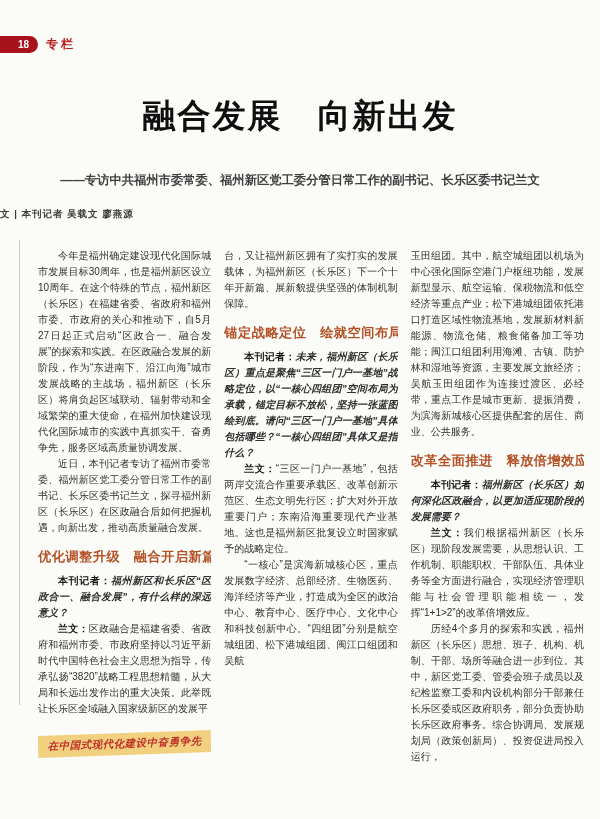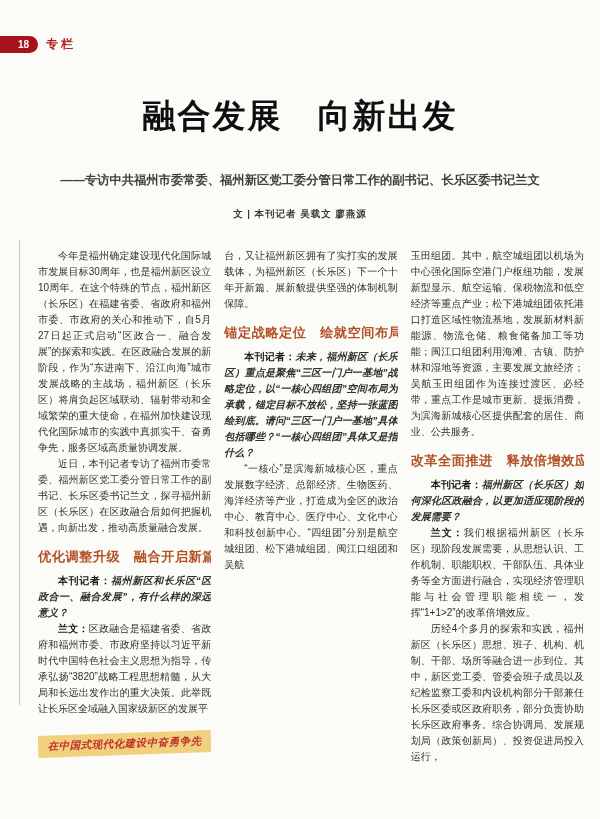--- a/index.html
+++ b/index.html
@@ -18,21 +18,21 @@
     border-radius:0 9px 9px 0;color:#fff;font-size:10px;font-weight:700;
     display:flex;justify-content:flex-end;align-items:center;
     padding-right:9px;box-sizing:border-box;
   }
   .section-label{margin-left:8px;color:#b91c1c;font-size:12px;font-weight:700;letter-spacing:3px;}
   .title{
     margin:94px 0 0;text-align:center;
     font-size:33px;font-weight:900;color:#0f0f0f;letter-spacing:2px;
   }
   .subtitle{text-align:center;font-size:12.3px;font-weight:700;margin-top:33px;color:#404040;}
-  .byline{text-align:center;font-size:9.5px;font-weight:700;margin-top:19px;color:#3a3a3a;letter-spacing:1px;}
+  .byline{text-align:left;font-size:9.5px;font-weight:700;margin-top:19px;color:#3a3a3a;letter-spacing:1px;}
   
   .left-rule{position:absolute;left:19px;top:240px;width:1px;height:465px;background:#c8c8c4;}
   .cols{display:flex;gap:13px;margin:27px 16px 0 38px;height:545px;overflow:hidden;}
   .col{flex:1;min-width:0;text-align:justify;font-size:10px;line-height:16px;color:#2f2f2f;overflow:hidden;}
   .col p{margin:0;}
   .indent{text-indent:2em;}
   .sec-heading{
     font-size:13.2px;color:#b35127;font-weight:900;
     margin:13px 0 8px;letter-spacing:0.5px;white-space:nowrap;
   }
@@ -76,20 +76,21 @@
       <div class="quote-banner">
         <div class="qb-slogan">在中国式现代化建设中奋勇争先</div>
 
       </div>
     </section>
 
     <section class="col">
       <p>台，又让福州新区拥有了实打实的发展载体，为福州新区（长乐区）下一个十年开新篇、展新貌提供坚强的体制机制保障。</p>
       <h2 class="sec-heading">锚定战略定位　绘就空间布局</h2>
       <p class="indent"><span class="speaker">本刊记者：</span><span class="qtext">未来，福州新区（长乐区）重点是聚焦“三区一门户一基地”战略定位，以“一核心四组团”空间布局为承载，锚定目标不放松，坚持一张蓝图绘到底。请问“三区一门户一基地”具体包括哪些？“一核心四组团”具体又是指什么？</span></p>
+      <p class="indent"><span class="speaker">兰文：</span><span>“三区一门户一基地”，包括两岸交流合作重要承载区、改革创新示范区、生态文明先行区；扩大对外开放重要门户；东南沿海重要现代产业基地。这也是福州新区批复设立时国家赋予的战略定位。</span></p>
       <p class="indent">“一核心”是滨海新城核心区，重点发展数字经济、总部经济、生物医药、海洋经济等产业，打造成为全区的政治中心、教育中心、医疗中心、文化中心和科技创新中心。“四组团”分别是航空城组团、松下港城组团、闽江口组团和吴航</p>
     </section>
 
     <section class="col">
       <p>玉田组团。其中，航空城组团以机场为中心强化国际空港门户枢纽功能，发展新型显示、航空运输、保税物流和低空经济等重点产业；松下港城组团依托港口打造区域性物流基地，发展新材料新能源、物流仓储、粮食储备加工等功能；闽江口组团利用海滩、古镇、防护林和湿地等资源，主要发展文旅经济；吴航玉田组团作为连接过渡区、必经带，重点工作是城市更新、提振消费，为滨海新城核心区提供配套的居住、商业、公共服务。</p>
       <h2 class="sec-heading">改革全面推进　释放倍增效应</h2>
       <p class="indent"><span class="speaker">本刊记者：</span><span class="qtext">福州新区（长乐区）如何深化区政融合，以更加适应现阶段的发展需要？</span></p>
       <p class="indent"><span class="speaker">兰文：</span><span>我们根据福州新区（长乐区）现阶段发展需要，从思想认识、工作机制、职能职权、干部队伍、具体业务等全方面进行融合，实现经济管理职能与社会管理职能相统一，发挥“1+1&gt;2”的改革倍增效应。</span></p>
       <p class="indent">历经4个多月的探索和实践，福州新区（长乐区）思想、班子、机构、机制、干部、场所等融合进一步到位。其中，新区党工委、管委会班子成员以及纪检监察工委和内设机构部分干部兼任长乐区委或区政府职务，部分负责协助长乐区政府事务。综合协调局、发展规划局（政策创新局）、投资促进局投入运行，</p>
     </section>

